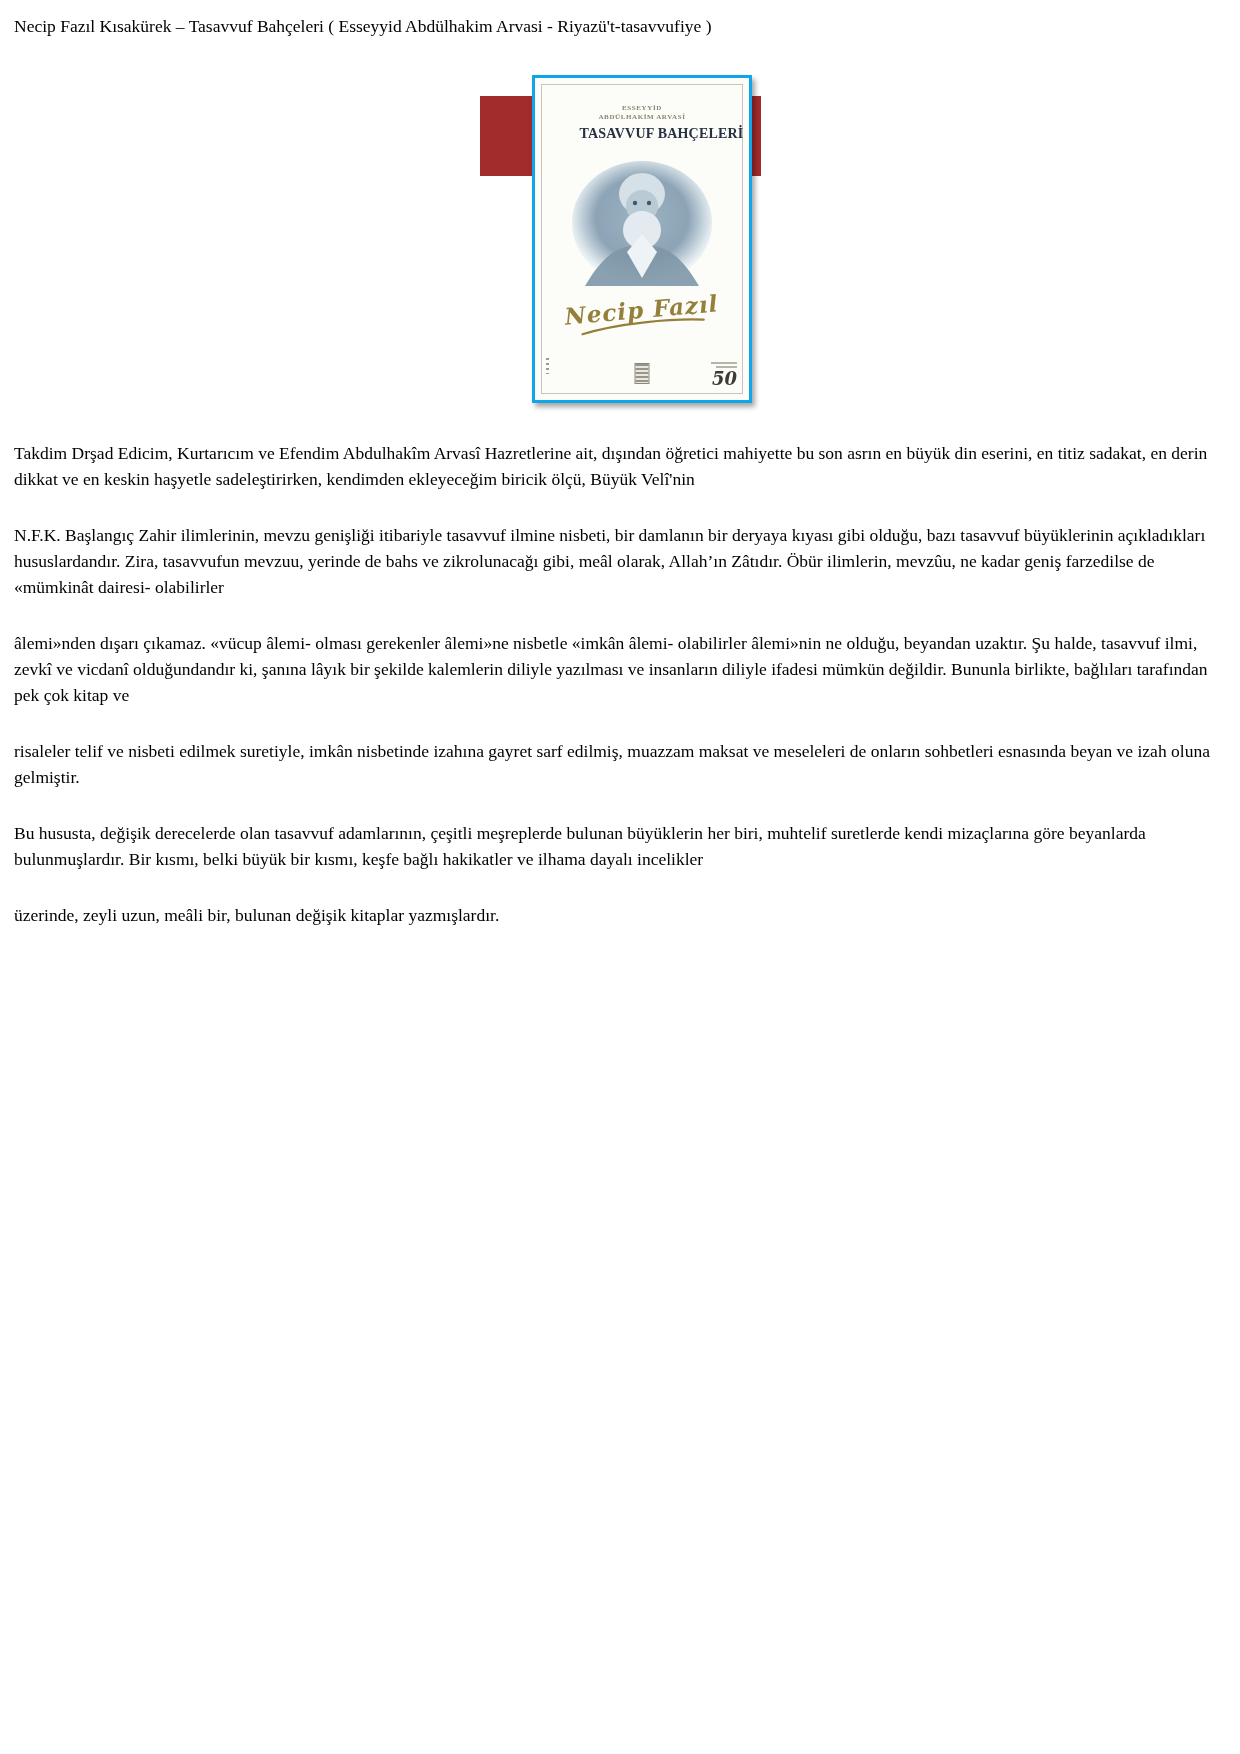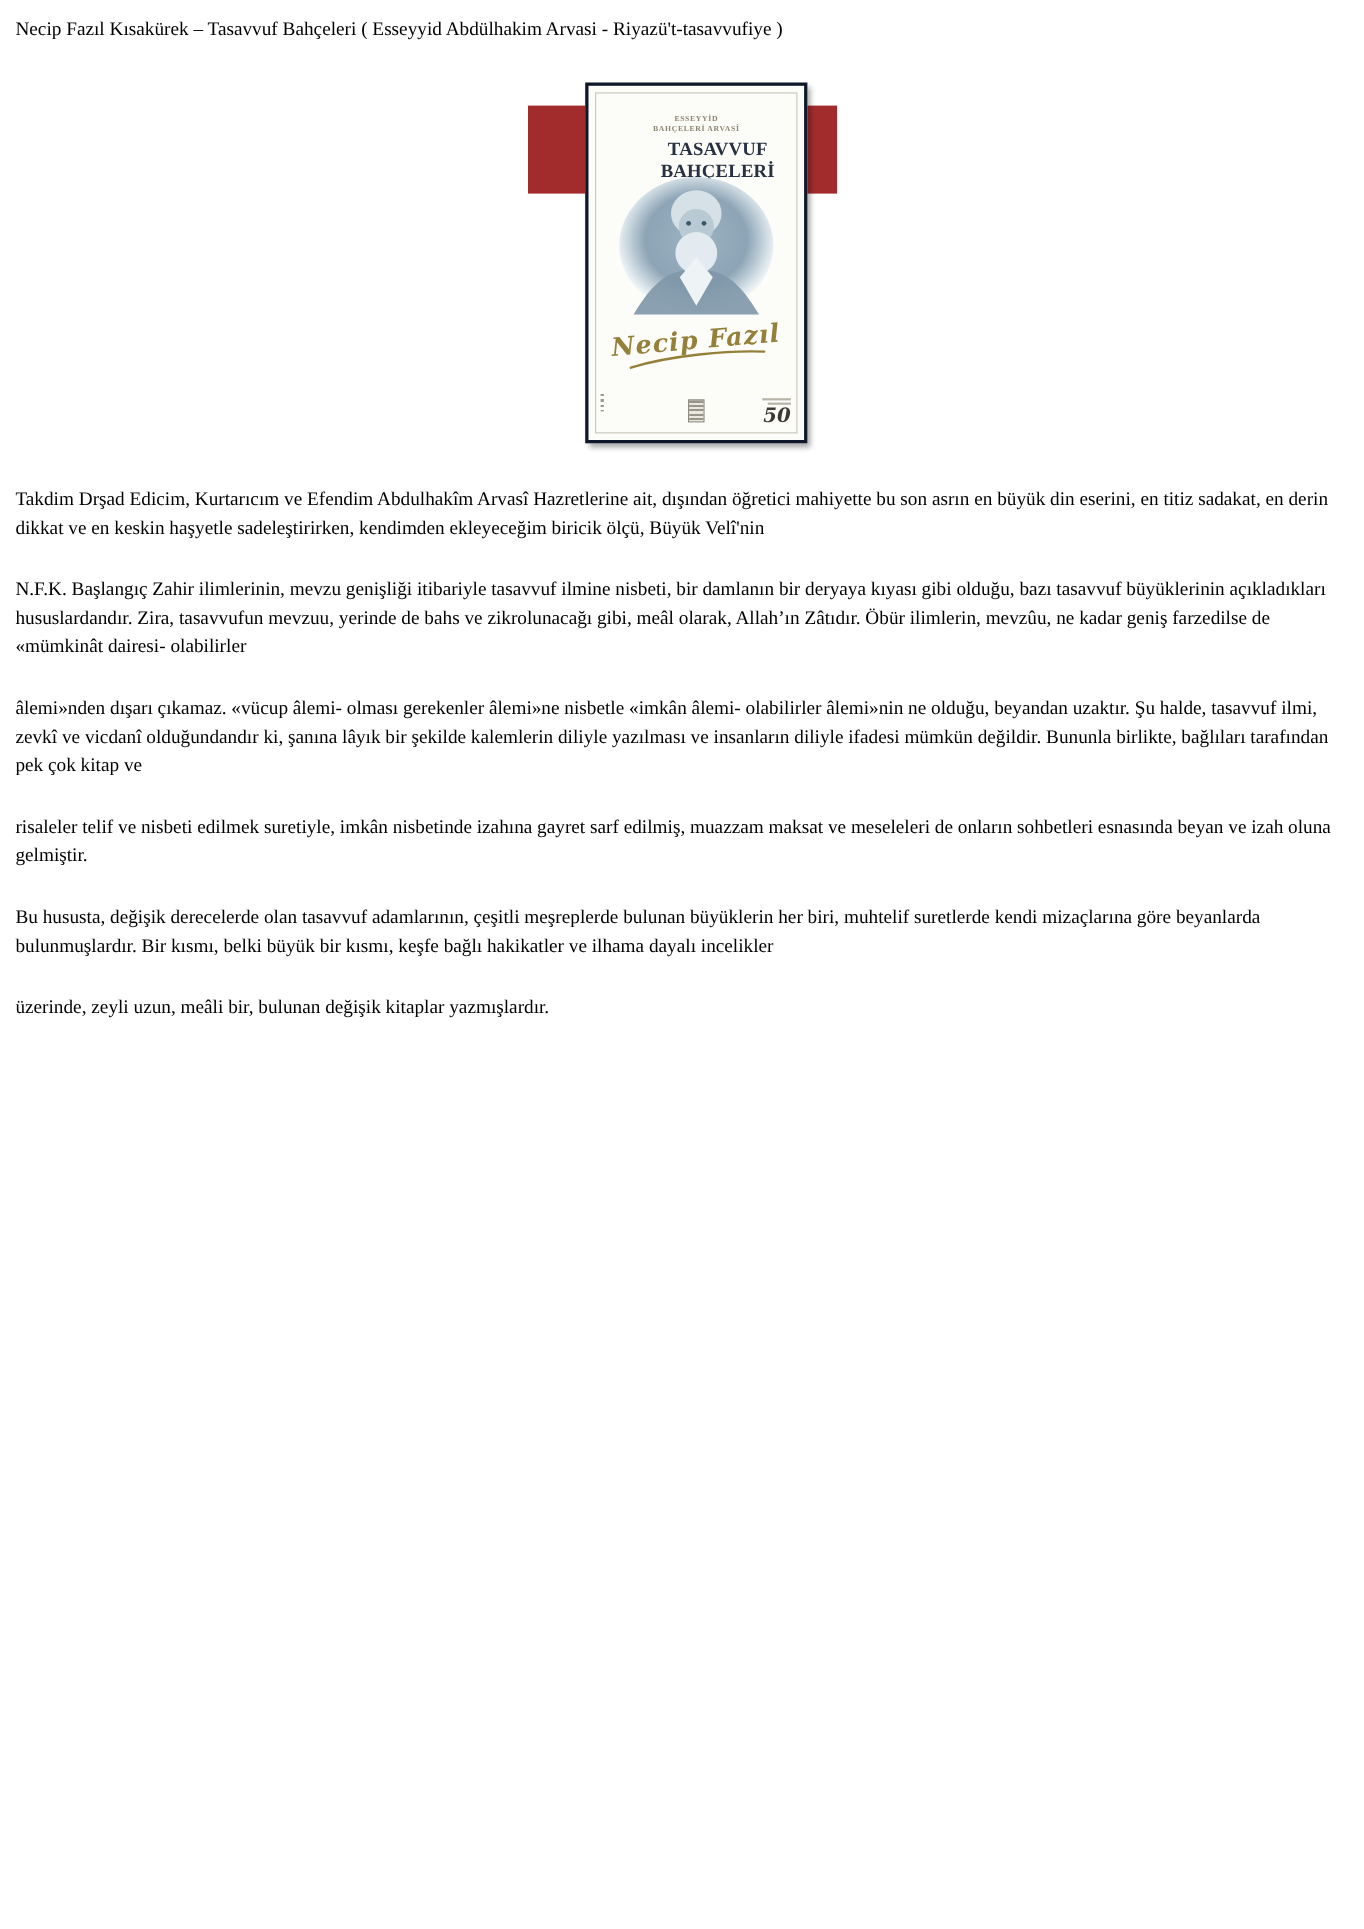--- a/index.html
+++ b/index.html
@@ -26,23 +26,23 @@
     margin-top: 37px;
   }
   .red-band {
     position: absolute;
     left: 480px; top: 21px;
     width: 281px; height: 80px;
   }
   .book-cover {
     position: absolute;
     left: 532px; top: 0;
-    width: 202px; height: 328px;
+    width: 220px; height: 328px;
     background: #fcfcf8;
-    border: 3px solid #0f172a;
+    border: 3px solid #0ea5e9;
     box-shadow: 3px 4px 5px rgba(0,0,0,0.35);
   }
   .cover-inner-frame {
     position: absolute;
     left: 6px; top: 6px; right: 6px; bottom: 6px;
     border: 1px solid #c8c5b8;
     pointer-events: none;
   }
   .cover-header {
     position: absolute;
@@ -51,21 +51,21 @@
     font-size: 7px;
     font-weight: bold;
     letter-spacing: 0.6px;
     color: #8d8470;
     line-height: 9px;
   }
   .cover-title {
     position: absolute;
     top: 48px; left: 0; right: 0;
     text-align: center;
-    font-size: 17px;
+    font-size: 14px;
     font-weight: bold;
     letter-spacing: 0.2px;
     color: #273142;
     padding-left: 39px;
   }
   .portrait {
     position: absolute;
     top: 82px; left: 50%;
     transform: translateX(-50%);
   }
@@ -131,21 +131,21 @@
 <div class="page-title">Necip Fazıl Kısakürek – Tasavvuf Bahçeleri ( Esseyyid Abdülhakim Arvasi - Riyazü't-tasavvufiye )</div>
 
 <div class="figure">
   <div class="red-band" style="background: rgb(162, 44, 44);"></div>
 
   <div class="book-cover">
     <div class="cover-inner-frame"></div>
 
     <div class="cover-header">
       <div>ESSEYYİD</div>
-      <div>BAHÇELERİ ARVASÎ</div>
+      <div>ABDÜLHAKİM ARVASÎ</div>
     </div>
 
     <div class="cover-title" style="color: rgb(39, 49, 66);">TASAVVUF BAHÇELERİ</div>
 
     <svg class="portrait" width="150" height="130" viewBox="0 0 150 130" aria-hidden="true">
       <defs>
         <radialGradient id="pg" cx="50%" cy="46%" r="55%">
           <stop offset="0%" stop-color="#9db3c2"></stop>
           <stop offset="60%" stop-color="#8ca4b6"></stop>
           <stop offset="88%" stop-color="#dde7ec"></stop>

